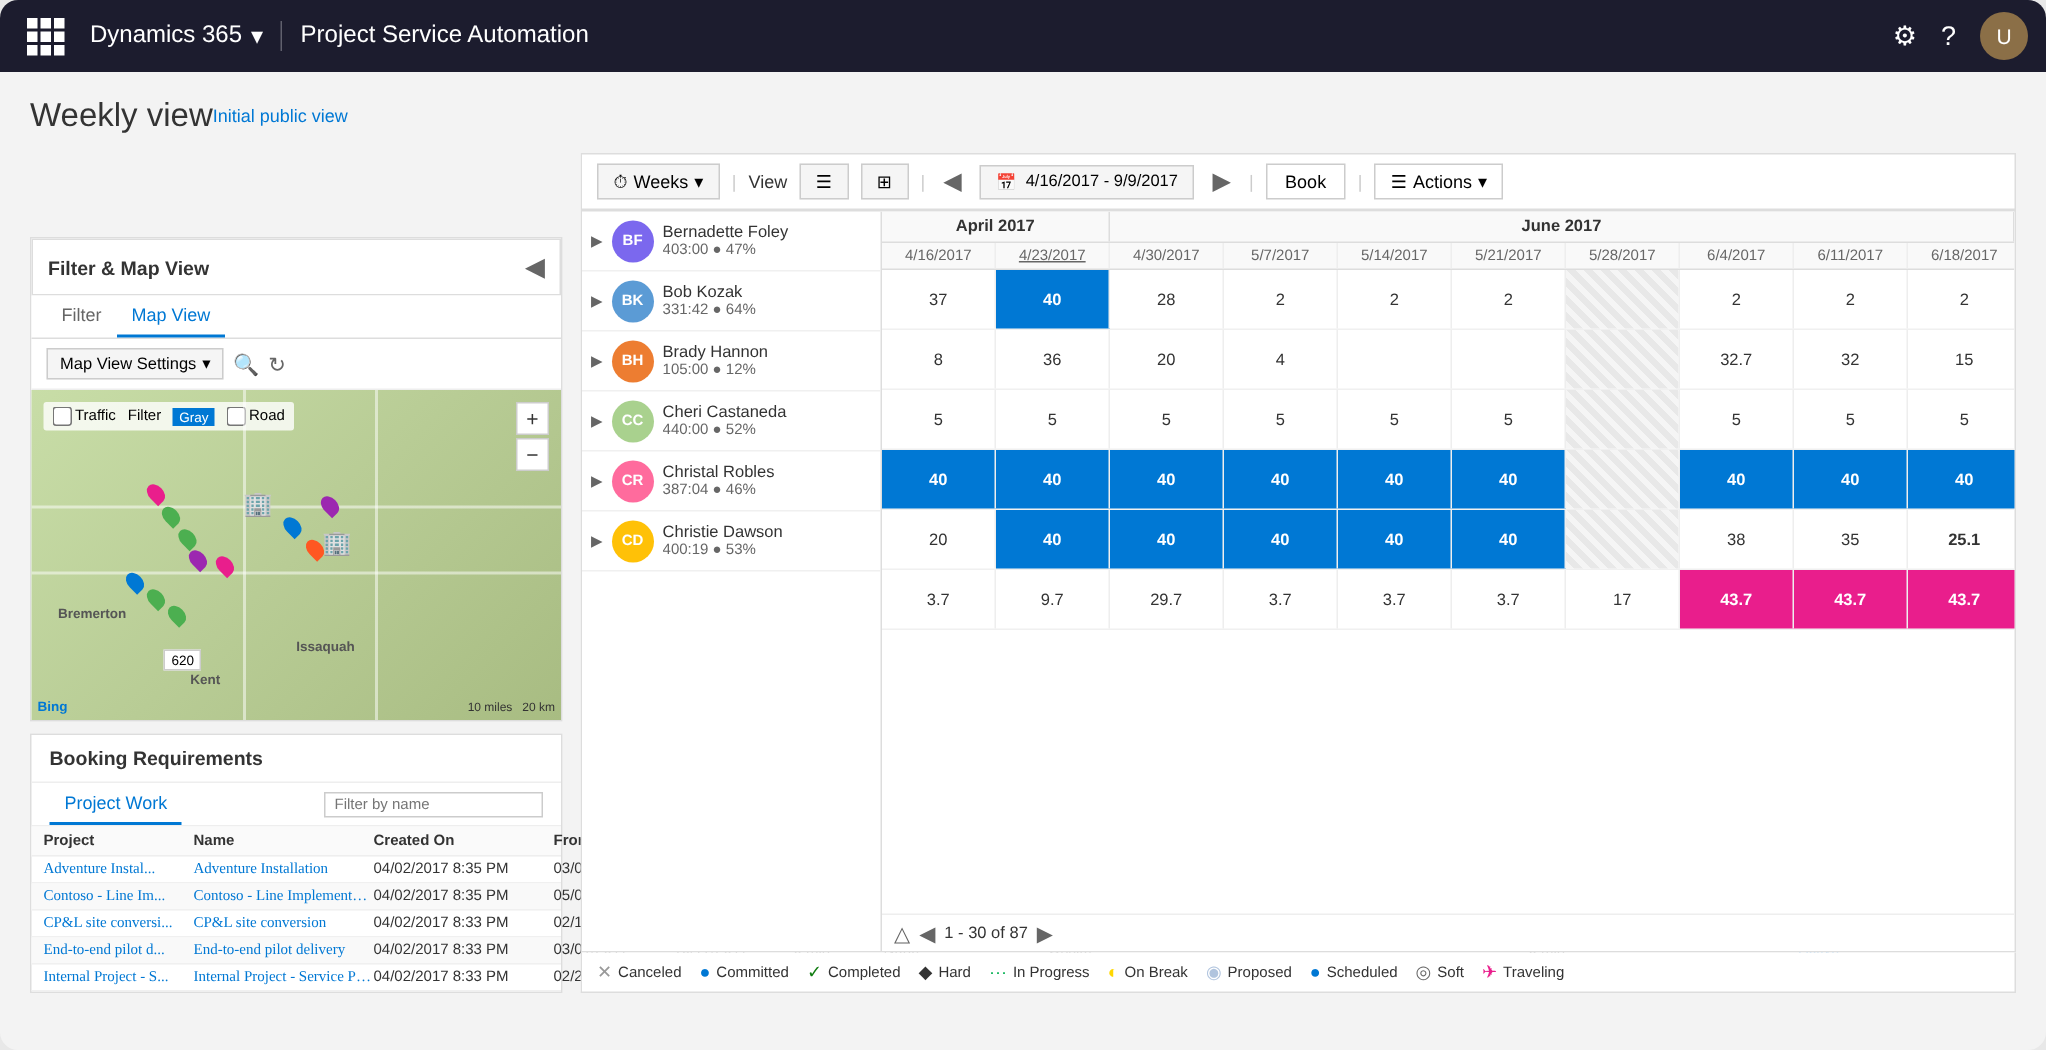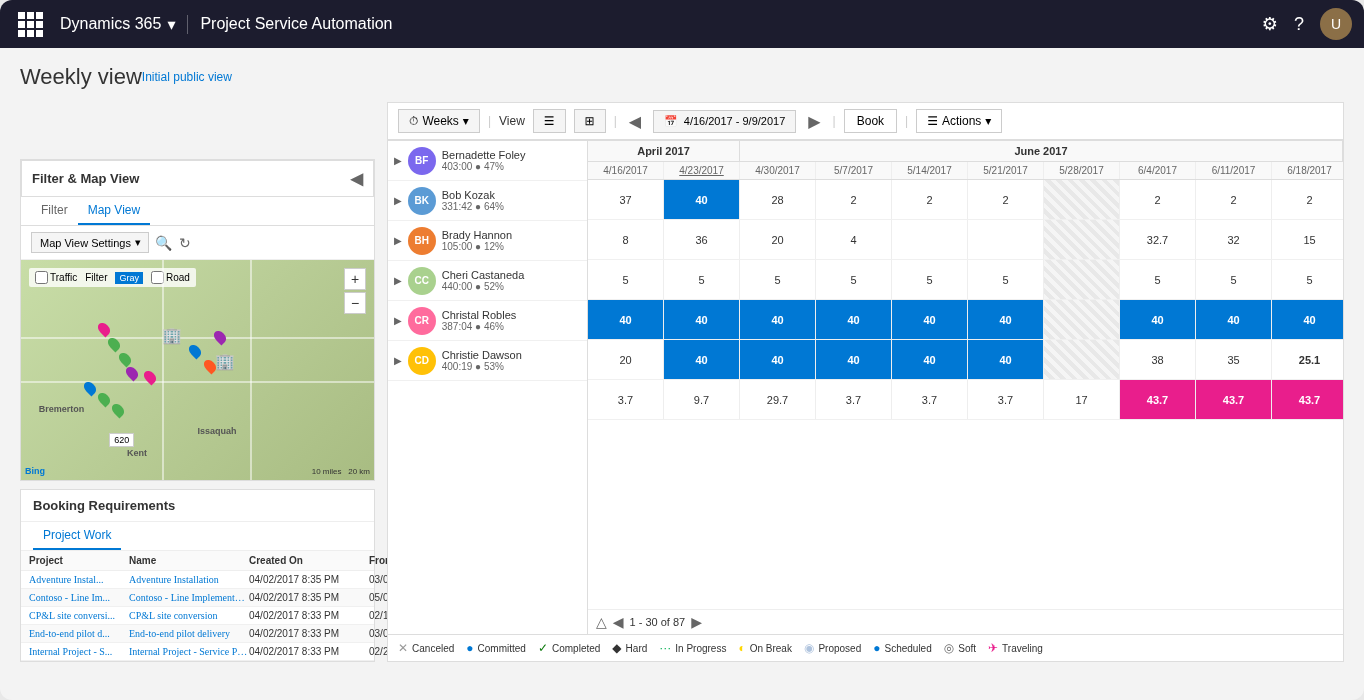--- a/index.html
+++ b/index.html
@@ -529,20 +529,23 @@
             <div class="bing-logo">Bing</div>
             <div class="map-scale" style="font-size:8px;">10 miles &nbsp; 20 km</div>
           </div>
         </div>
       </div>
 
       <div class="booking-section">
         <div class="booking-header">Booking Requirements</div>
         <div class="booking-tabs">
           <div class="b-tab active">Project Work</div>
+          <div style="margin-left:auto;display:flex;align-items:center;padding:4px 0;">
+            <input type="text" style="font-size: 10px; padding: 2px 6px; border: 1px solid rgb(204, 204, 204); outline: none;" placeholder="Filter by name">
+          </div>
         </div>
         <div class="booking-table-header">
           <span>Project</span>
           <span>Name</span>
           <span>Created On</span>
           <span>From Date</span>
           <span>To Date</span>
           <span>Duration</span>
           <span>Allocation Method</span>
           <span>Work Location</span>

